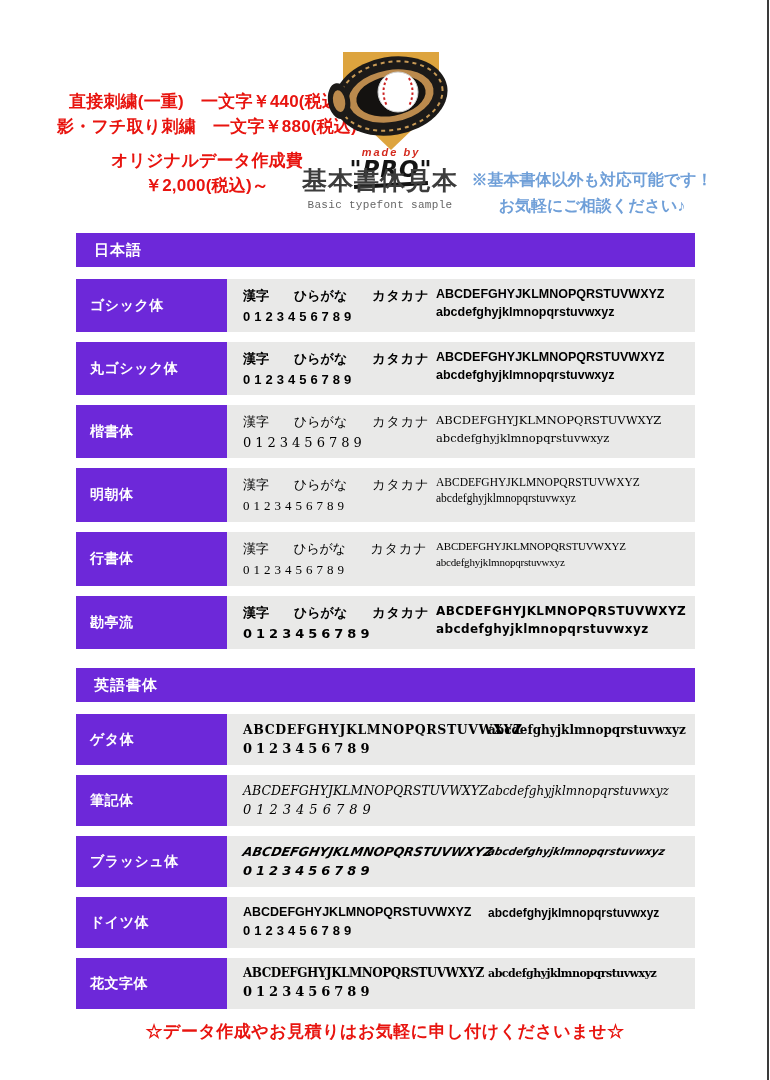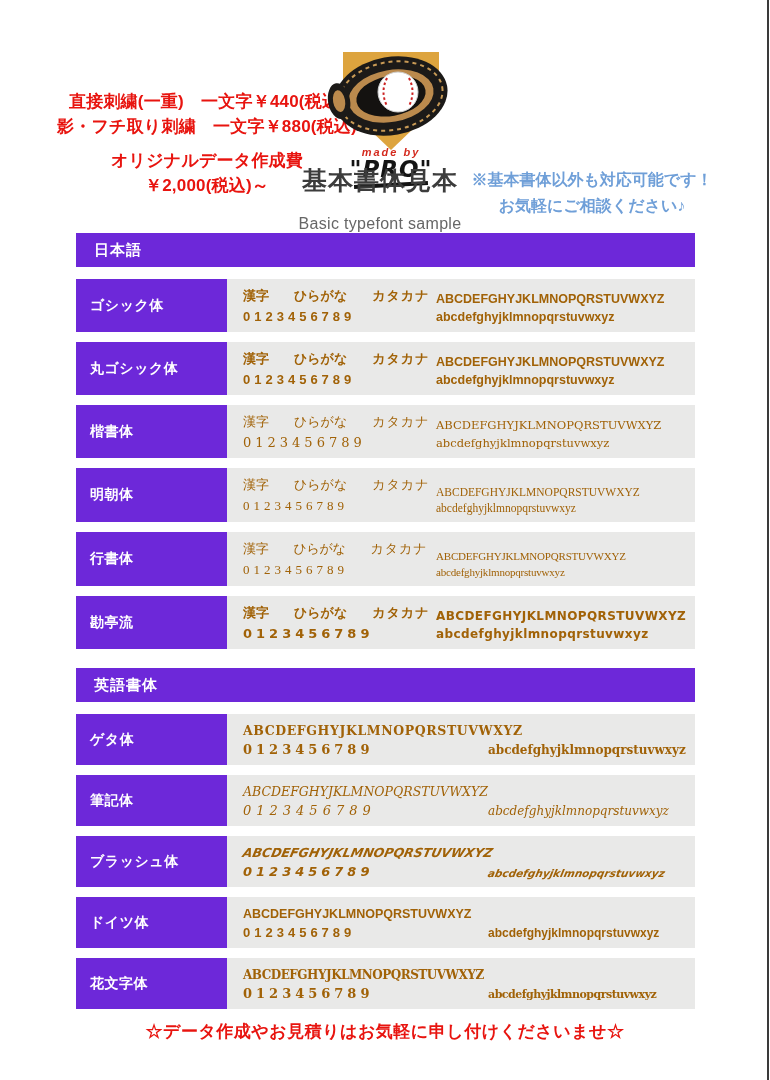--- a/index.html
+++ b/index.html
@@ -32,21 +32,21 @@
   .brand-underline {
     width:74px; height:4px; background:#141414; margin:2px auto 0 auto;
     transform:rotate(-3deg);
   }
 
   .title-block { position:absolute; left:280px; top:164px; width:200px; text-align:center; }
   .page-title {
     font-size:25px; font-weight:bold; color:#3c3c3c; letter-spacing:1px;
     white-space:nowrap;
   }
-  .page-subtitle { font-size:16px; color:#666; margin-top:18px; letter-spacing:0.3px; }
+  .page-subtitle { font-size:11px; color:#666; margin-top:2px; letter-spacing:0.3px;font-family:Liberation Mono, monospace; }
 
   .note {
     position:absolute; left:458px; top:167px; width:268px;
     color:#6f9fd8; font-weight:bold; font-size:16px; line-height:1.6;
     text-align:center; white-space:nowrap;
   }
 
   
   .section { position:absolute; left:76px; width:619px; }
   .section-jp { top:233px; }
@@ -56,22 +56,22 @@
     font-size:15px; font-weight:bold; line-height:34px;
     padding-left:18px; letter-spacing:1px; margin-bottom:12px;
   }
   .sample-row { display:flex; margin-bottom:10px; }
   .row-label {
     width:151px; min-width:151px; background:#6d28d9; color:#ffffff;
     font-size:14px; font-weight:bold; letter-spacing:0.5px;
     display:flex; align-items:center; padding-left:14px;
   }
   .row-content {
-    flex:1; background:#e9e9e8; color:#a16207;
-    padding:8px 8px 8px 16px; display:flex; align-items:flex-end;
+    flex:1; background:#e9e9e8; color:#000000;
+    padding:8px 8px 8px 16px; display:flex; align-items:flex-start;
     min-height:51px;
   }
   .jp-left { width:193px; min-width:193px; }
   .kana-line { display:flex; font-size:13px; }
   .kana-line span:nth-child(2) { margin-left:25px; }
   .kana-line span:nth-child(3) { margin-left:25px; letter-spacing:1px; }
   .digits { font-size:13px; letter-spacing:4px; margin-top:4px; white-space:nowrap; }
   .jp-right { flex:1; }
   .upper { font-size:12.5px; white-space:nowrap; }
   .lower { font-size:12.5px; margin-top:4px; white-space:nowrap; }

